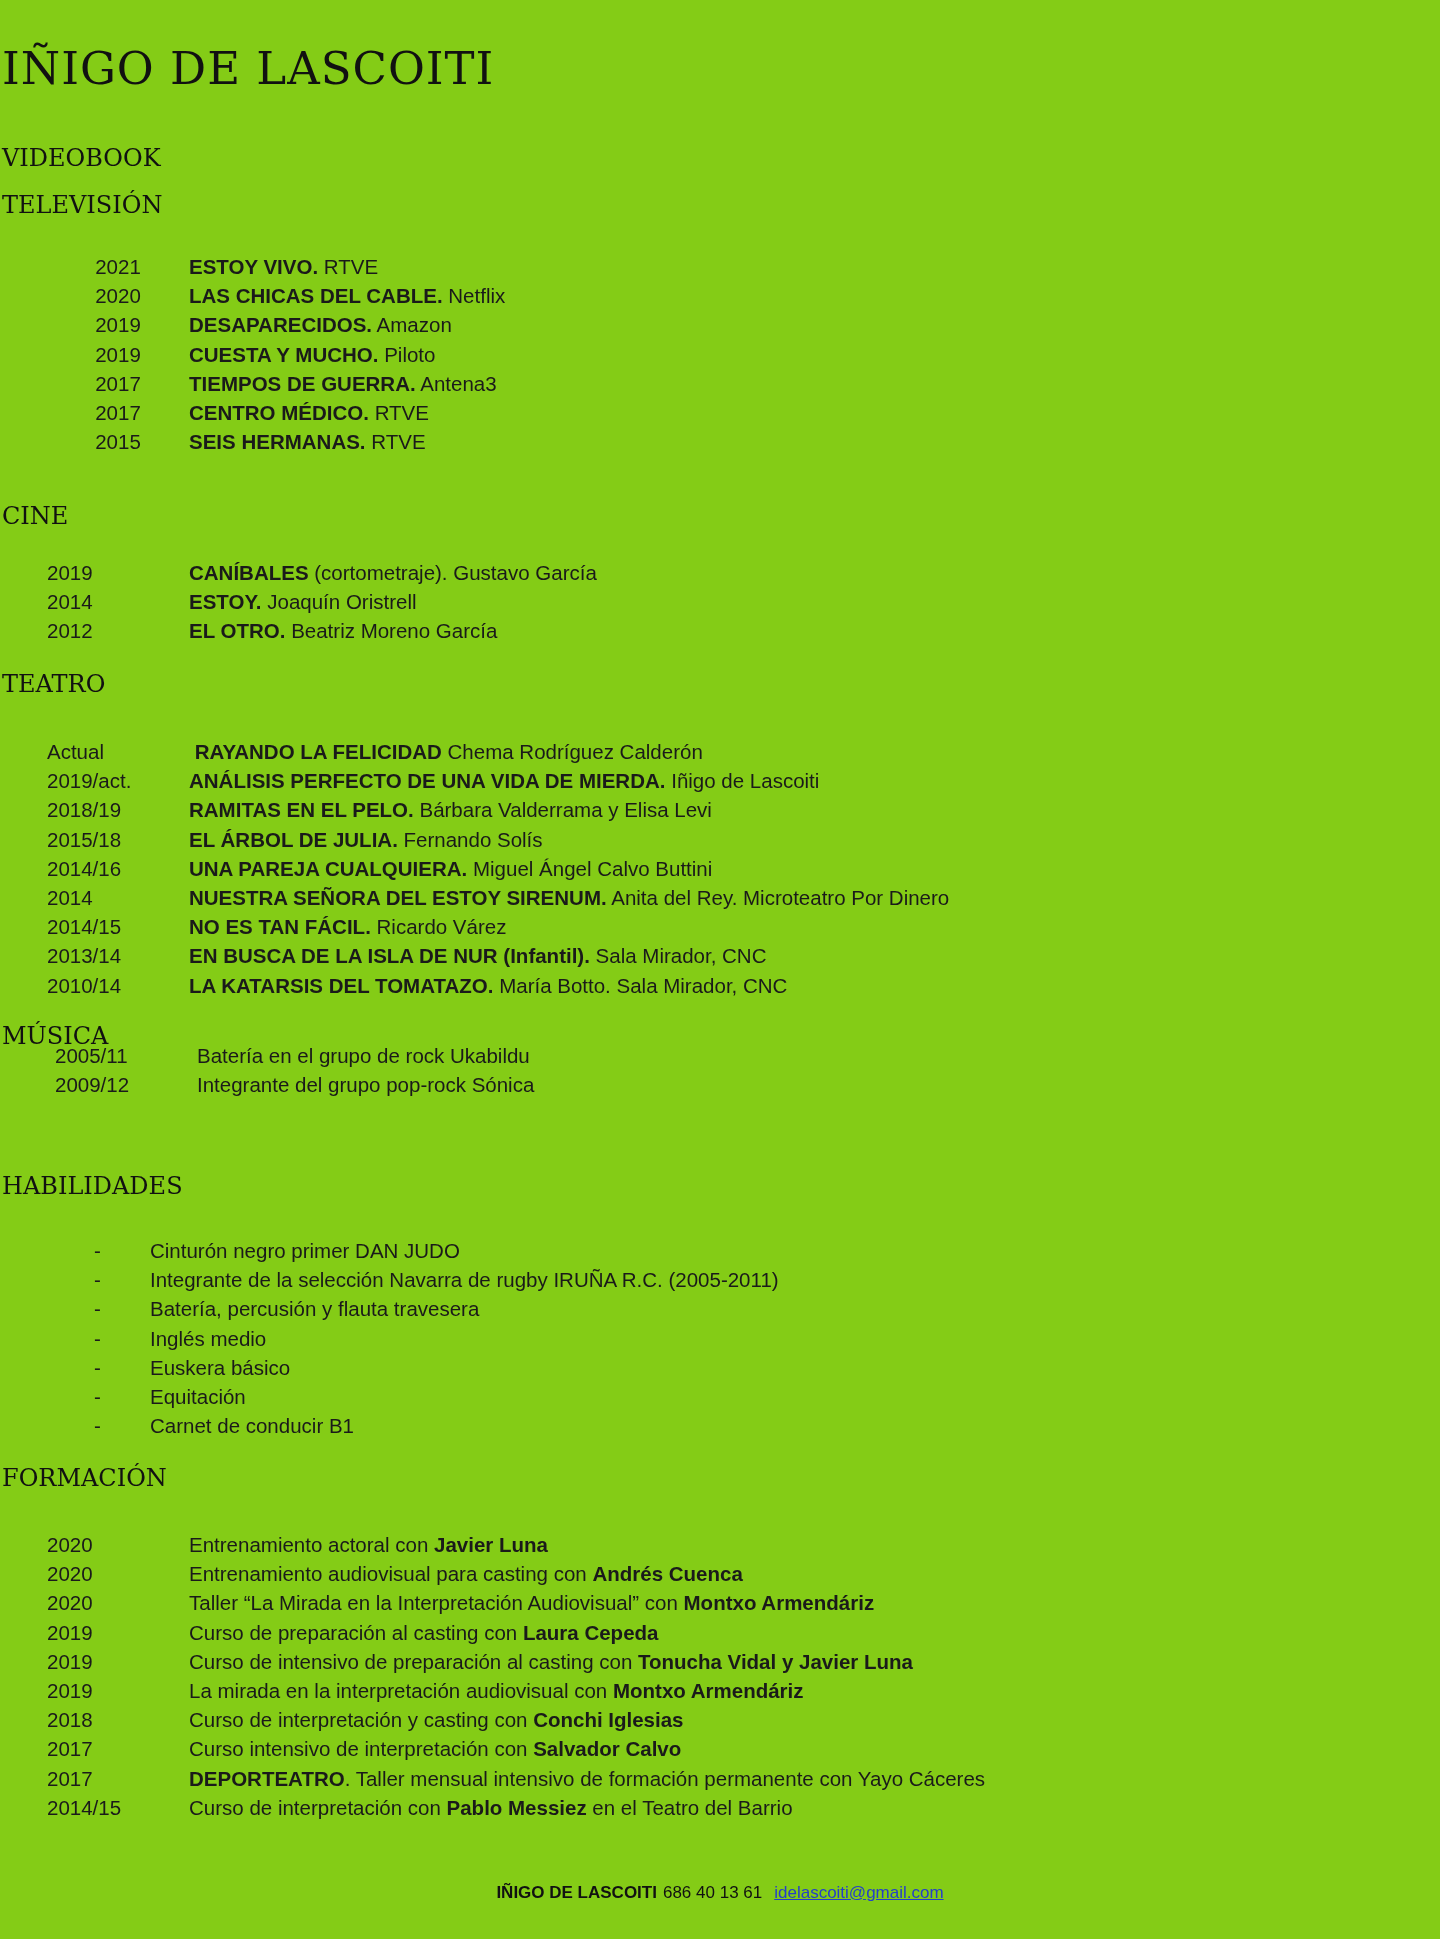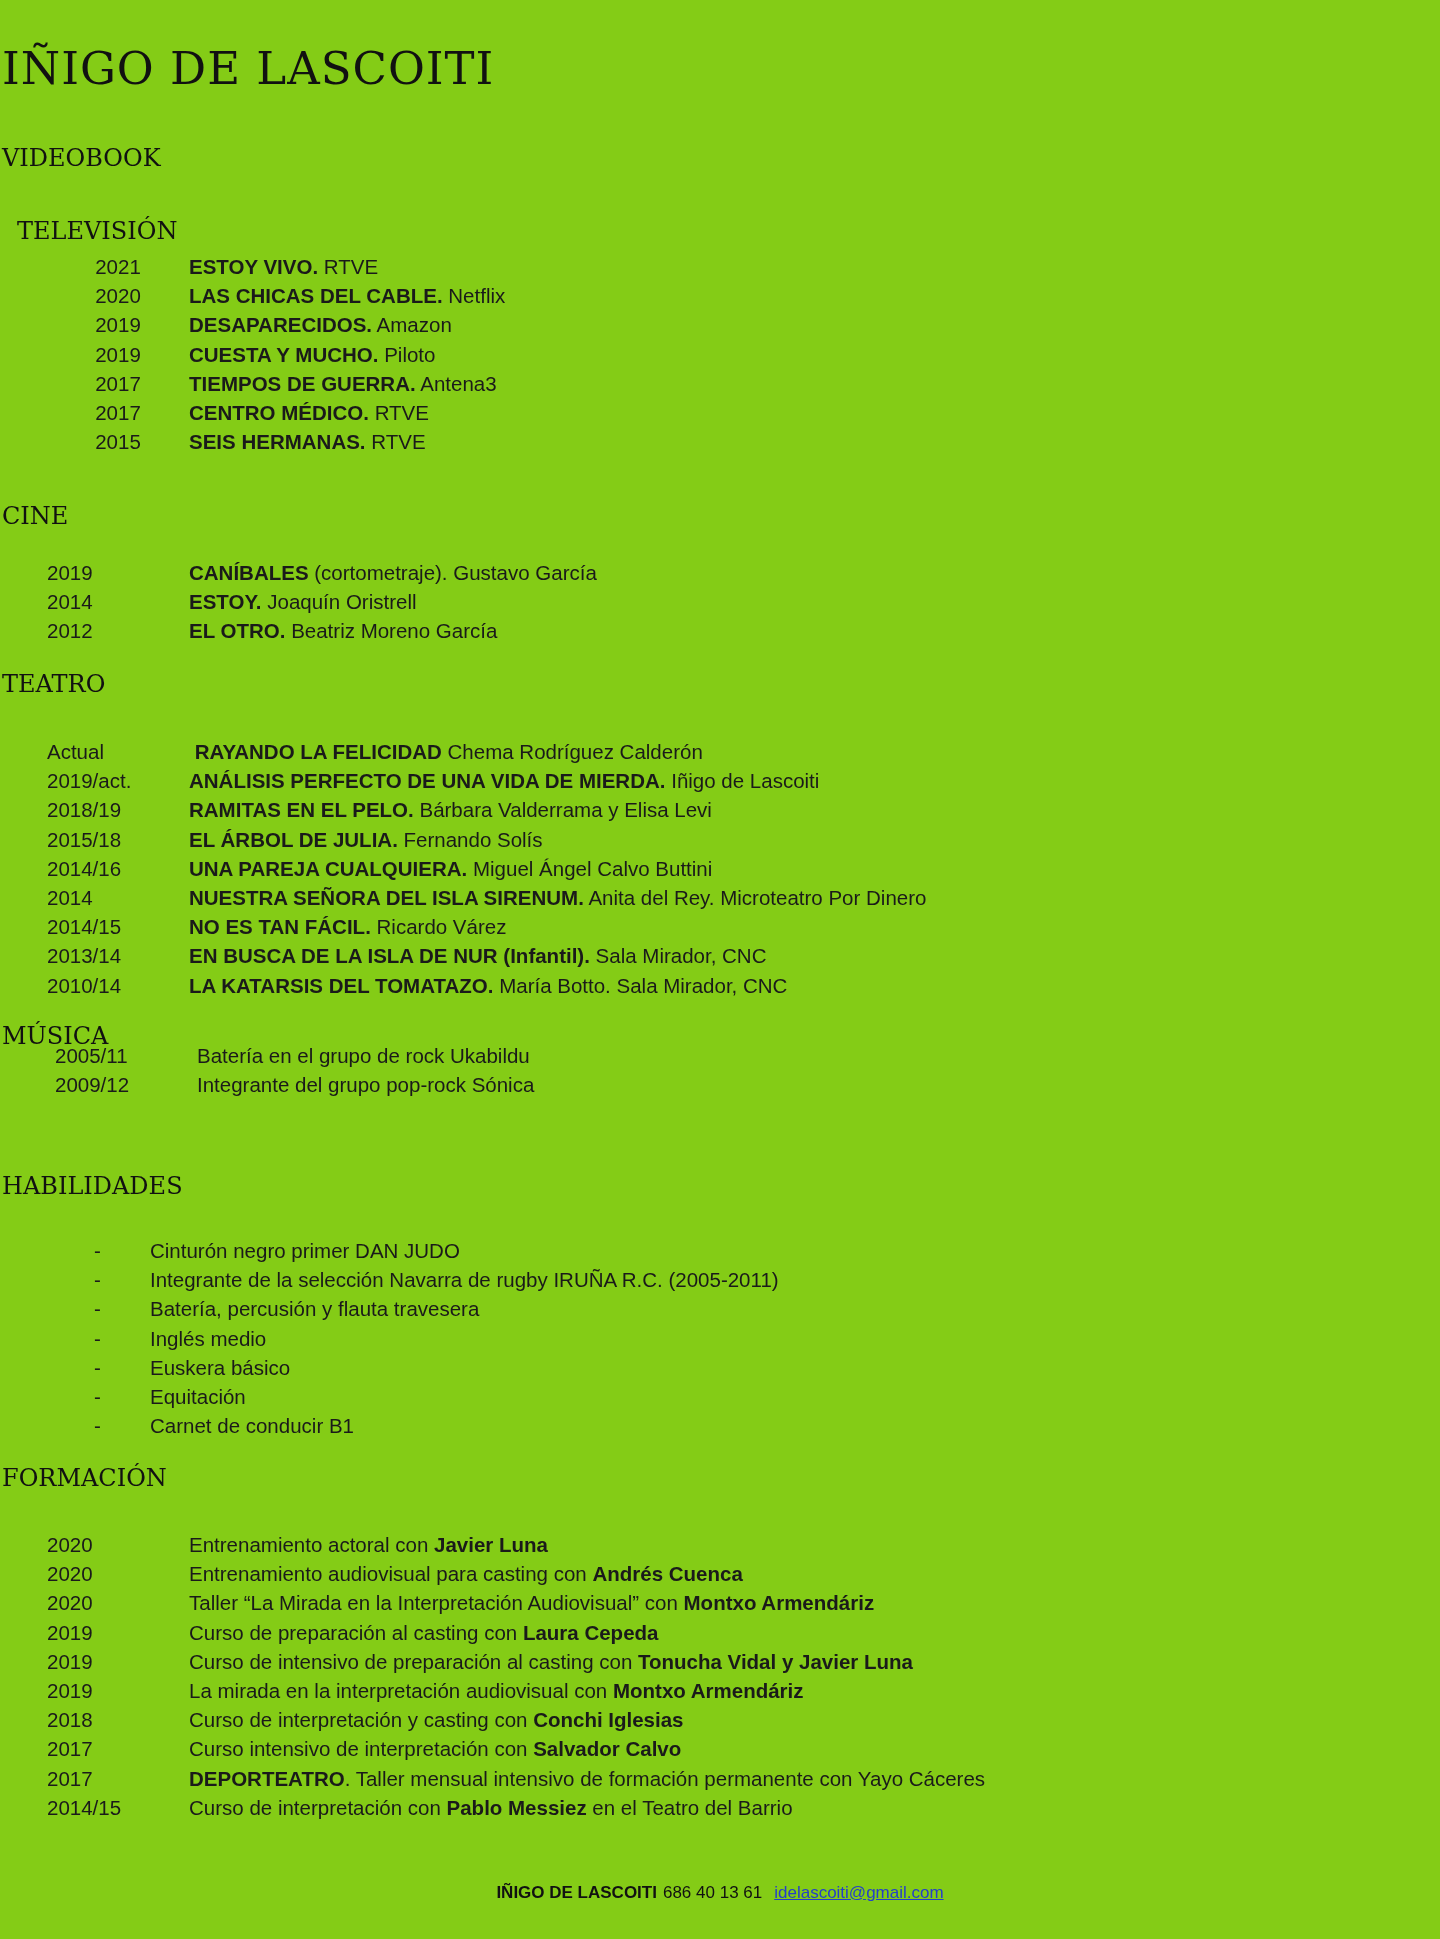--- a/index.html
+++ b/index.html
@@ -65,21 +65,21 @@
 </style>
 </head>
 <body>
 
 <div class="page">
 
   <div class="doc-title">IÑIGO DE LASCOITI</div>
 
   <div class="sec-head" style="top:145px;">VIDEOBOOK</div>
 
-  <div class="sec-head" style="top:218px;margin-left:15px;">TELEVISIÓN</div>
+  <div class="sec-head" style="top:192px;">TELEVISIÓN</div>
   <div class="rows" style="top:252px;text-align:center;">
       <div class="row"><span class="year">2021</span><span class="entry"><span class="b">ESTOY VIVO.</span><span> RTVE</span></span></div>
       <div class="row"><span class="year">2020</span><span class="entry"><span class="b">LAS CHICAS DEL CABLE.</span><span> Netflix</span></span></div>
       <div class="row"><span class="year">2019</span><span class="entry"><span class="b">DESAPARECIDOS.</span><span> Amazon</span></span></div>
       <div class="row"><span class="year">2019</span><span class="entry"><span class="b">CUESTA Y MUCHO.</span><span> Piloto</span></span></div>
       <div class="row"><span class="year">2017</span><span class="entry"><span class="b">TIEMPOS DE GUERRA.</span><span> Antena3</span></span></div>
       <div class="row"><span class="year">2017</span><span class="entry"><span class="b">CENTRO MÉDICO.</span><span> RTVE</span></span></div>
       <div class="row"><span class="year">2015</span><span class="entry"><span class="b">SEIS HERMANAS.</span><span> RTVE</span></span></div>
     </div>
 
@@ -90,21 +90,21 @@
       <div class="row"><span class="year">2012</span><span class="entry"><span class="b">EL OTRO.</span><span> Beatriz Moreno García</span></span></div>
     </div>
 
   <div class="sec-head" style="top:671px;">TEATRO</div>
   <div class="rows" style="top:737px;">
       <div class="row"><span class="year">Actual</span><span class="entry"><span class="b"> RAYANDO LA FELICIDAD</span><span> Chema Rodríguez Calderón</span></span></div>
       <div class="row"><span class="year">2019/act.</span><span class="entry"><span class="b">ANÁLISIS PERFECTO DE UNA VIDA DE MIERDA.</span><span> Iñigo de Lascoiti</span></span></div>
       <div class="row"><span class="year">2018/19</span><span class="entry"><span class="b">RAMITAS EN EL PELO.</span><span> Bárbara Valderrama y Elisa Levi</span></span></div>
       <div class="row"><span class="year">2015/18</span><span class="entry"><span class="b">EL ÁRBOL DE JULIA.</span><span> Fernando Solís</span></span></div>
       <div class="row"><span class="year">2014/16</span><span class="entry"><span class="b">UNA PAREJA CUALQUIERA.</span><span> Miguel Ángel Calvo Buttini</span></span></div>
-      <div class="row"><span class="year">2014</span><span class="entry"><span class="b">NUESTRA SEÑORA DEL ISLA SIRENUM.</span><span> Anita del Rey. Microteatro Por Dinero</span></span></div>
+      <div class="row"><span class="year">2014</span><span class="entry"><span class="b">NUESTRA SEÑORA DEL ESTOY SIRENUM.</span><span> Anita del Rey. Microteatro Por Dinero</span></span></div>
       <div class="row"><span class="year">2014/15</span><span class="entry"><span class="b">NO ES TAN FÁCIL.</span><span> Ricardo Várez</span></span></div>
       <div class="row"><span class="year">2013/14</span><span class="entry"><span class="b">EN BUSCA DE LA ISLA DE NUR (Infantil).</span><span> Sala Mirador, CNC</span></span></div>
       <div class="row"><span class="year">2010/14</span><span class="entry"><span class="b">LA KATARSIS DEL TOMATAZO.</span><span> María Botto. Sala Mirador, CNC</span></span></div>
     </div>
 
   <div class="sec-head" style="top:1023px;">MÚSICA</div>
   <div class="rows" style="top:1041px;padding-left:8px;">
       <div class="row"><span class="year">2005/11</span><span class="entry"><span>Batería en el grupo de rock Ukabildu</span></span></div>
       <div class="row"><span class="year">2009/12</span><span class="entry"><span>Integrante del grupo pop-rock Sónica</span></span></div>
     </div>

